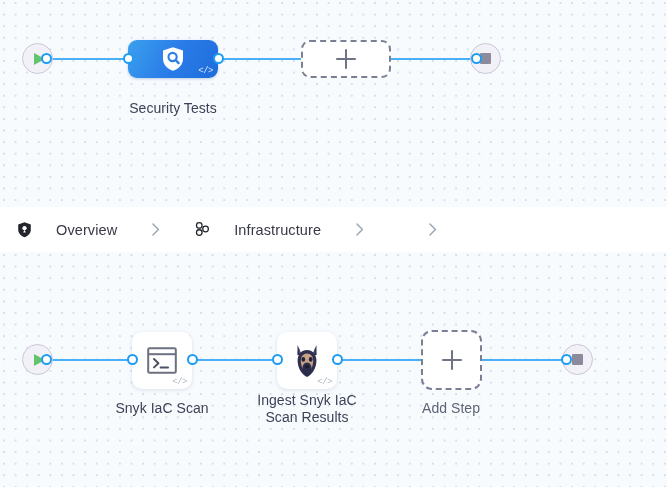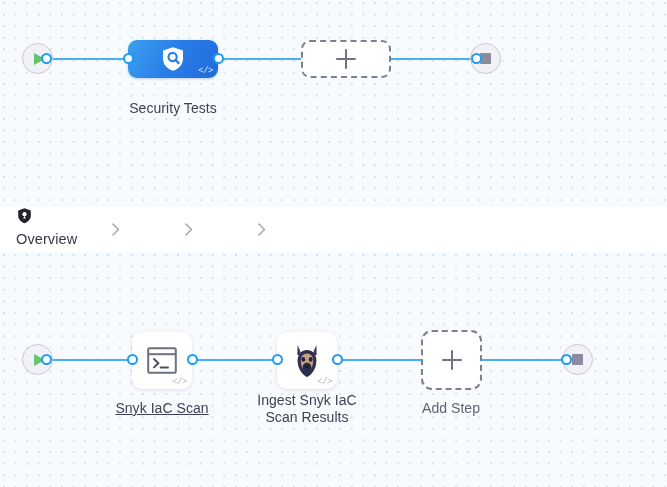--- a/index.html
+++ b/index.html
@@ -52,29 +52,28 @@
     height: 45px;
     background: #ffffff;
     display: flex;
     align-items: center;
     box-sizing: border-box;
     padding-left: 14px;
     z-index: 6;
   }
   .tab {
     display: flex;
-    align-items: flex-start;
-    gap: 7px;
+    align-items: center;
+    gap: 23px;
     height: 45px;
     box-sizing: border-box;
     position: relative;
     padding: 0 2px;
     cursor: pointer;
     white-space: nowrap;
-    flex-direction: column;
   }
   .tab .tab-label {
     font-size: 14.5px;
     color: #383946;
     letter-spacing: .1px;
   }
   .tab.active .tab-label {
     font-weight: bold;
     color: #1b1d25;
   }
@@ -285,20 +284,28 @@
       </svg>
       <span class="tab-label">Overview</span>
     </div>
 
     <span class="tab-sep">
       <svg viewBox="0 0 20 20">
           <path d="M7 3.5 L13.5 10 L7 16.5" fill="none" stroke="#9aa5b5" stroke-width="1.7" stroke-linecap="round" stroke-linejoin="round"></path>
         </svg>
     </span>
 
+    <div class="tab">
+      <svg class="tab-icon" viewBox="0 0 20 20" aria-hidden="true">
+        <circle cx="6.2" cy="5.2" r="3.3" fill="none" stroke="#22242c" stroke-width="1.5"></circle>
+        <circle cx="6.2" cy="13.6" r="3.3" fill="none" stroke="#22242c" stroke-width="1.5"></circle>
+        <circle cx="13.6" cy="9.4" r="3.3" fill="none" stroke="#22242c" stroke-width="1.5"></circle>
+      </svg>
+      <span class="tab-label">Infrastructure</span>
+    </div>
 
     <span class="tab-sep">
       <svg viewBox="0 0 20 20">
           <path d="M7 3.5 L13.5 10 L7 16.5" fill="none" stroke="#9aa5b5" stroke-width="1.7" stroke-linecap="round" stroke-linejoin="round"></path>
         </svg>
     </span>
 
 
     <span class="tab-sep">
       <svg viewBox="0 0 20 20">
@@ -325,21 +332,21 @@
         <svg class="icon-box" width="30" height="27" viewBox="0 0 30 27" aria-hidden="true">
           <rect x="1.2" y="1.2" width="27.6" height="24.6" rx="1.4" fill="#ffffff" stroke="#6c7080" stroke-width="2"></rect>
           <line x1="1.2" y1="7.2" x2="28.8" y2="7.2" stroke="#6c7080" stroke-width="2"></line>
           <path d="M7 12 L11.4 16.2 L7 20.4" fill="none" stroke="#4c5161" stroke-width="2" stroke-linecap="round" stroke-linejoin="round"></path>
           <line x1="13.6" y1="20.4" x2="21" y2="20.4" stroke="#4c5161" stroke-width="2" stroke-linecap="round"></line>
         </svg>
         <span class="code-badge on-white">&lt;/&gt;</span>
       </div>
       <div class="port" style="left:127px; top:102px;"></div>
       <div class="port" style="left:187px; top:102px;"></div>
-      <div class="node-label" style="left:92px; top:148px; width:140px;text-decoration:underline;">Snyk IaC Scan</div>
+      <div class="node-label" style="left:92px; top:148px; width:140px;">Snyk IaC Scan</div>
 
       <div class="node node-step" style="left:277px; top:80px;">
         <svg class="icon-box" width="28" height="34" viewBox="0 0 28 34" aria-hidden="true">
           <path d="M4.6 1 L8.6 11 L4.4 11 Z" fill="#2b2b4a"></path>
           <path d="M23.4 1 L19.4 11 L23.6 11 Z" fill="#2b2b4a"></path>
           <path d="M5.4 2.8 L8.4 10.4 L6 10.4 Z" fill="#4a4a72"></path>
           <path d="M22.6 2.8 L19.6 10.4 L22 10.4 Z" fill="#4a4a72"></path>
           <path d="M14 6 C19.6 6 23.4 10.4 23.4 16.4 C23.4 24 19.2 30.6 14 33 C8.8 30.6 4.6 24 4.6 16.4 C4.6 10.4 8.4 6 14 6 Z" fill="#2f2f50"></path>
           <path d="M14 9.4 C17.6 9.4 20.2 12.4 20.2 16.6 C20.2 22.6 17.4 28 14 30 C10.6 28 7.8 22.6 7.8 16.6 C7.8 12.4 10.4 9.4 14 9.4 Z" fill="#c6a183"></path>
           <ellipse cx="10.3" cy="15.4" rx="1.9" ry="2.3" fill="#23233d"></ellipse>

